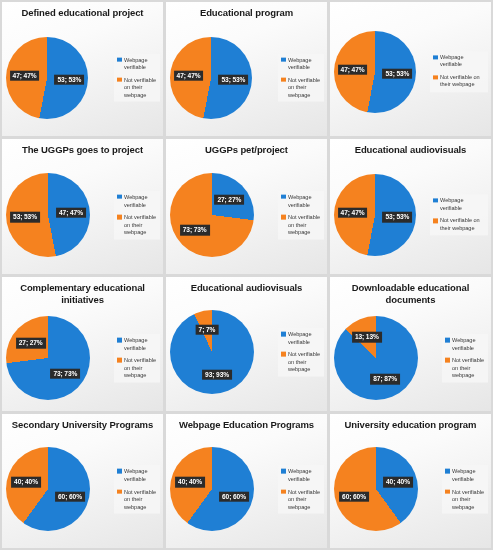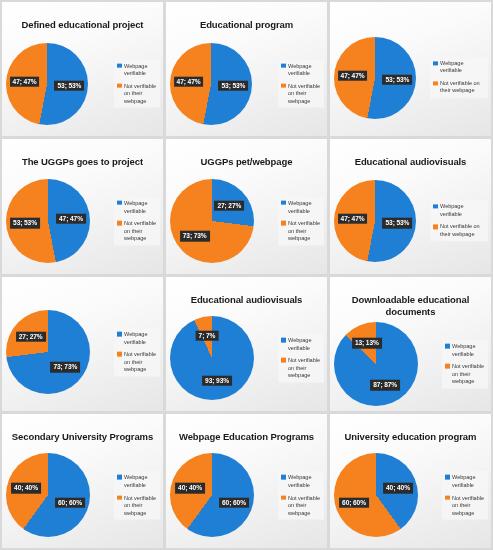--- a/index.html
+++ b/index.html
@@ -19,21 +19,21 @@
     background: #d9d9d9;
   }
   .panel {
     position: relative;
     background:
       linear-gradient(160deg, #ffffff 0%, #fbfbfb 32%, #f0f0f0 68%, #e6e6e6 100%);
     overflow: hidden;
     display: flex;
     flex-direction: column;
     align-items: center;
-    padding-top: 17px;
+    padding-top: 5px;
   }
   .chart-title {
     font-size: 9.5px;
     font-weight: bold;
     color: #1a1a1a;
     text-align: center;
     line-height: 1.28;
     width: 94%;
     letter-spacing: -0.1px;
   }
@@ -176,21 +176,21 @@
             <span class="legend-text">Webpage verifiable</span>
           </div>
           <div class="legend-row">
             <span class="legend-swatch" style="background: rgb(245, 130, 31);"></span>
             <span class="legend-text">Not verifiable on their webpage</span>
           </div>
         </div>
       </div>
     </div>
     <div class="panel">
-      <div class="chart-title">UGGPs pet/webpage</div>
+      <div class="chart-title">UGGPs pet/project</div>
       <div class="plot">
         <div class="pie-wrap" style="width: 84px; height: 84px;">
           <div class="pie" style="width: 84px; height: 84px; background: conic-gradient(rgb(31, 127, 212) 0deg, rgb(31, 127, 212) 97.2deg, rgb(245, 130, 31) 97.2deg, rgb(245, 130, 31) 360deg);">
             <div class="dlabel" style="left: 59.3276px; top: 26.7237px;">27; 27%</div>
             <div class="dlabel" style="left: 24.6724px; top: 57.2763px;">73; 73%</div>
           </div>
         </div>
         <div class="legend lw-narrow">
           <div class="legend-row">
             <span class="legend-swatch" style="background: rgb(31, 127, 212);"></span>
@@ -218,20 +218,21 @@
             <span class="legend-text">Webpage verifiable</span>
           </div>
           <div class="legend-row">
             <span class="legend-swatch" style="background: rgb(245, 130, 31);"></span>
             <span class="legend-text">Not verifiable on their webpage</span>
           </div>
         </div>
       </div>
     </div>
     <div class="panel">
+      <div class="chart-title">Complementary educational initiatives</div>
       <div class="plot">
         <div class="pie-wrap" style="width: 84px; height: 84px;">
           <div class="pie" style="width: 84px; height: 84px; background: conic-gradient(rgb(31, 127, 212) 0deg, rgb(31, 127, 212) 262.8deg, rgb(245, 130, 31) 262.8deg, rgb(245, 130, 31) 360deg);">
             <div class="dlabel" style="left: 59.3276px; top: 57.2763px;">73; 73%</div>
             <div class="dlabel" style="left: 24.6724px; top: 26.7237px;">27; 27%</div>
           </div>
         </div>
         <div class="legend lw-narrow">
           <div class="legend-row">
             <span class="legend-swatch" style="background: rgb(31, 127, 212);"></span>

